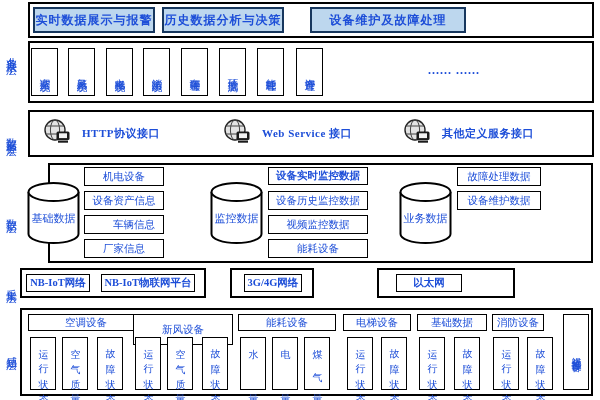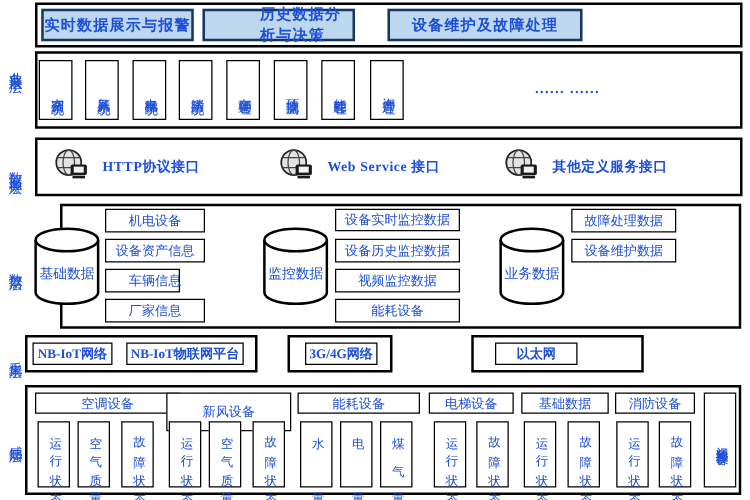--- a/index.html
+++ b/index.html
@@ -34,21 +34,21 @@
 <div id="canvas">
 
   <div class="abs vlabel" style="left:2px;top:12px;width:18px;height:82px;">业务展示层</div>
   <div class="abs vlabel" style="left:2px;top:106px;width:18px;height:56px;">数据服务层</div>
   <div class="abs vlabel" style="left:2px;top:192px;width:18px;height:42px;">数据层</div>
   <div class="abs vlabel" style="left:2px;top:263px;width:18px;height:40px;">采集层</div>
   <div class="abs vlabel" style="left:2px;top:330px;width:18px;height:40px;">感知层</div>
 
   <div class="abs band" style="left:28px;top:2px;width:566px;height:36px;"></div>
   <div class="abs hl" style="left:33px;top:7px;width:122px;height:26px;border:2px solid #17375e;background:#bdd7ee;">实时数据展示与报警</div>
-  <div class="abs hl" style="left:162px;top:7px;width:122px;height:26px;border:2px solid #17375e;background:#bdd7ee;padding-left:44px;">历史数据分析与决策</div>
+  <div class="abs hl" style="left:162px;top:7px;width:122px;height:26px;border:2px solid #17375e;background:#bdd7ee;">历史数据分析与决策</div>
   <div class="abs hl" style="left:310px;top:7px;width:156px;height:26px;border:2px solid #17375e;background:#bdd7ee;">设备维护及故障处理</div>
 
   <div class="abs band" style="left:28px;top:41px;width:566px;height:62px;"></div>
   <div class="abs sys" style="left:31px;top:48px;width:27px;height:48px;">
       <span class="vtext">空调系统</span>
     </div>
   <div class="abs sys" style="left:68px;top:48px;width:27px;height:48px;">
       <span class="vtext">新风系统</span>
     </div>
   <div class="abs sys" style="left:106px;top:48px;width:27px;height:48px;">
@@ -122,31 +122,31 @@
 
   <div class="abs cyl" style="left:27px;top:181px;width:53px;height:64px;">
     <svg width="53" height="64" viewBox="0 0 53 64">
       <path d="M1.5,11 L1.5,53 A25,9 0 0 0 51.5,53 L51.5,11" fill="#fff" stroke="#000" stroke-width="2"></path>
       <ellipse cx="26.5" cy="11" rx="25" ry="9" fill="#fff" stroke="#000" stroke-width="2"></ellipse>
     </svg>
     <span class="cyllabel">基础数据</span>
   </div>
   <div class="abs dbox" style="left:84px;top:167px;width:80px;height:19px;">机电设备</div>
   <div class="abs dbox" style="left:84px;top:191px;width:80px;height:19px;">设备资产信息</div>
-  <div class="abs dbox" style="left:84px;top:215px;width:60px;height:19px;padding-left:20px;">车辆信息</div>
+  <div class="abs dbox" style="left:84px;top:215px;width:80px;height:19px;padding-left:20px;">车辆信息</div>
   <div class="abs dbox" style="left:84px;top:239px;width:80px;height:19px;">厂家信息</div>
 
   <div class="abs cyl" style="left:210px;top:181px;width:53px;height:64px;">
     <svg width="53" height="64" viewBox="0 0 53 64">
       <path d="M1.5,11 L1.5,53 A25,9 0 0 0 51.5,53 L51.5,11" fill="#fff" stroke="#000" stroke-width="2"></path>
       <ellipse cx="26.5" cy="11" rx="25" ry="9" fill="#fff" stroke="#000" stroke-width="2"></ellipse>
     </svg>
     <span class="cyllabel">监控数据</span>
   </div>
-  <div class="abs dbox" style="left:268px;top:167px;width:100px;height:18px;">设备实时监控数据</div>
+  <div class="abs dbox" style="left:268px;top:167px;width:100px;height:18px;font-weight:bold;">设备实时监控数据</div>
   <div class="abs dbox" style="left:268px;top:191px;width:100px;height:19px;">设备历史监控数据</div>
   <div class="abs dbox" style="left:268px;top:215px;width:100px;height:19px;">视频监控数据</div>
   <div class="abs dbox" style="left:268px;top:239px;width:100px;height:19px;">能耗设备</div>
 
   <div class="abs cyl" style="left:399px;top:181px;width:53px;height:64px;">
     <svg width="53" height="64" viewBox="0 0 53 64">
       <path d="M1.5,11 L1.5,53 A25,9 0 0 0 51.5,53 L51.5,11" fill="#fff" stroke="#000" stroke-width="2"></path>
       <ellipse cx="26.5" cy="11" rx="25" ry="9" fill="#fff" stroke="#000" stroke-width="2"></ellipse>
     </svg>
     <span class="cyllabel">业务数据</span>
@@ -208,21 +208,21 @@
     </div>
 
   <div class="abs phead" style="left:417px;top:314px;width:70px;height:17px;">基础数据</div>
   <div class="abs pbox" style="left:419px;top:337px;width:26px;height:53px;">
       <span class="vtext">运行状态</span>
     </div>
   <div class="abs pbox" style="left:454px;top:337px;width:26px;height:53px;">
       <span class="vtext">故障状态</span>
     </div>
 
-  <div class="abs phead" style="left:492px;top:314px;width:64px;height:17px;">消防设备</div>
+  <div class="abs phead" style="left:492px;top:314px;width:52px;height:17px;">消防设备</div>
   <div class="abs pbox" style="left:493px;top:337px;width:26px;height:53px;">
       <span class="vtext">运行状态</span>
     </div>
   <div class="abs pbox" style="left:527px;top:337px;width:26px;height:53px;">
       <span class="vtext">故障状态</span>
     </div>
 
   <div class="abs vbig" style="left:563px;top:314px;width:26px;height:76px;">
       <span class="vtext">视频监控设备</span>
     </div>

